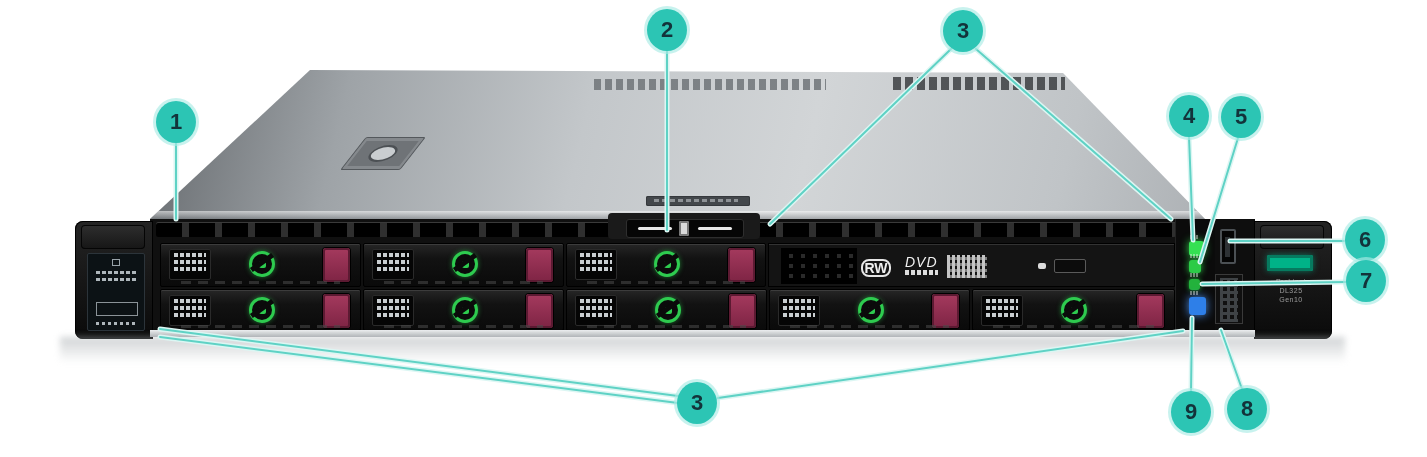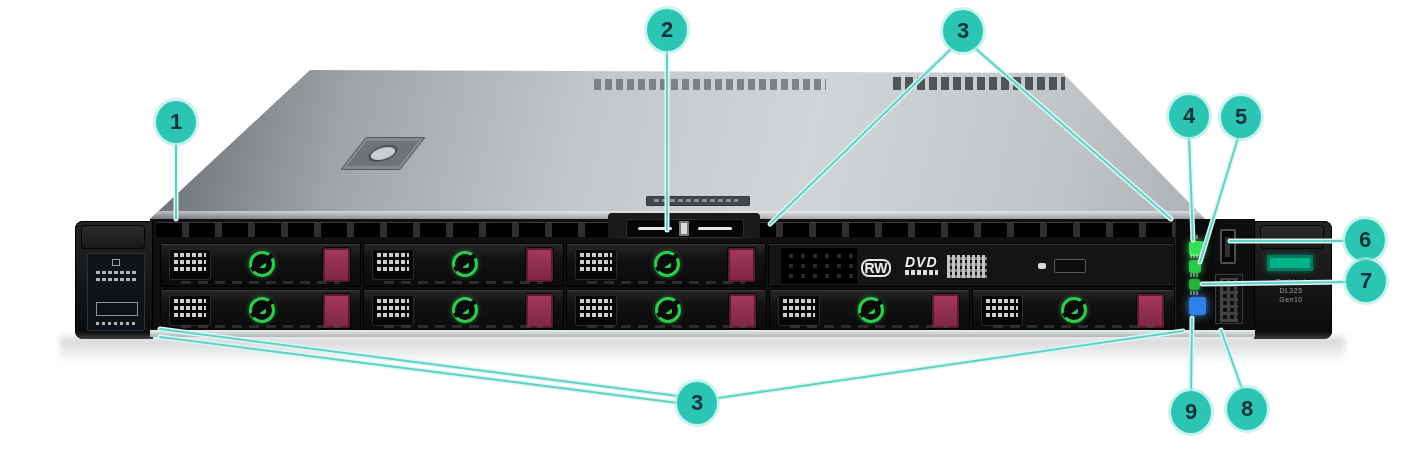--- a/index.html
+++ b/index.html
@@ -60,21 +60,21 @@
 
   
   .odd-bay{position:absolute;left:618px;top:24px;width:407px;height:44px;background:#141414;
     border:1px solid #000;box-shadow:inset 0 1px 0 #333;}
   .odd-grid{position:absolute;left:12px;top:4px;width:76px;height:36px;background-color:#2a2a2a;
     background-image:repeating-linear-gradient(90deg,#000 0 8px,transparent 8px 12px),
                      repeating-linear-gradient(0deg,#000 0 6px,transparent 6px 10px);}
   .logo-rw{position:absolute;left:92px;top:15px;width:30px;height:18px;border:2px solid #e6e6e6;
     border-radius:8px;color:#f0f0f0;font-size:14px;font-weight:bold;text-align:center;line-height:14px;
     filter:blur(.2px);}
-  .logo-dvd{position:absolute;left:136px;top:12px;color:#f2f2f2;font-size:14px;font-weight:bold;
+  .logo-dvd{position:absolute;left:136px;top:12px;color:#f2f2f2;font-size:14px;font-weight:normal;
     font-style:italic;letter-spacing:1px;line-height:13px;filter:blur(.2px);}
   .logo-dvd i{display:block;height:5px;margin-top:1px;
     background:repeating-linear-gradient(90deg,#ddd 0 4px,transparent 4px 6px);}
   .disc-emblem{position:absolute;left:178px;top:11px;width:40px;height:23px;filter:blur(.5px);opacity:.9;
     background:repeating-linear-gradient(90deg,#d8d8d8 0 3px,transparent 3px 5px),
                repeating-linear-gradient(0deg,rgba(255,255,255,.5) 0 3px,transparent 3px 6px);}
   .odd-dot{position:absolute;left:269px;top:19px;width:8px;height:6px;border-radius:2px;background:#dcdcdc;}
   .odd-slot{position:absolute;left:285px;top:15px;width:32px;height:14px;border:1px solid #5a5a5a;
     border-radius:2px;background:#0c0c0c;}
 

